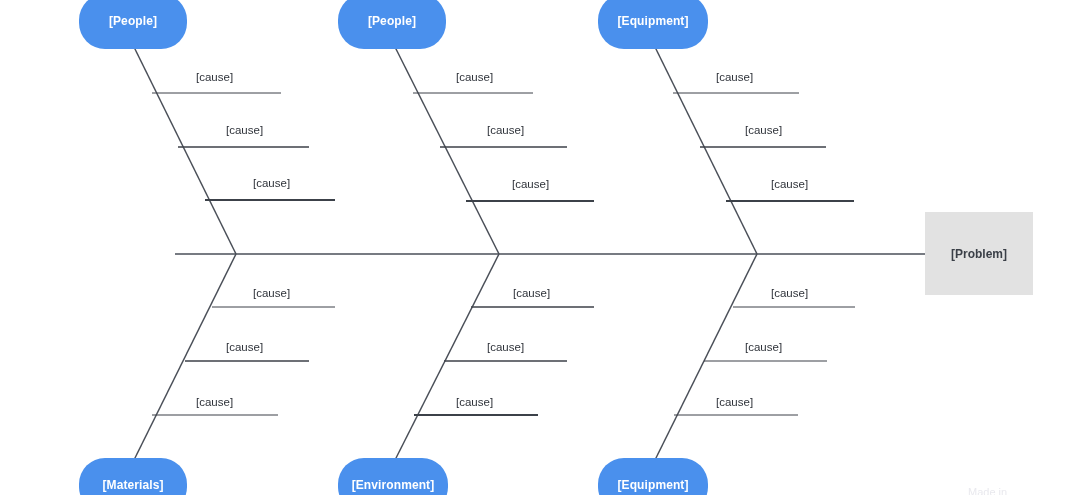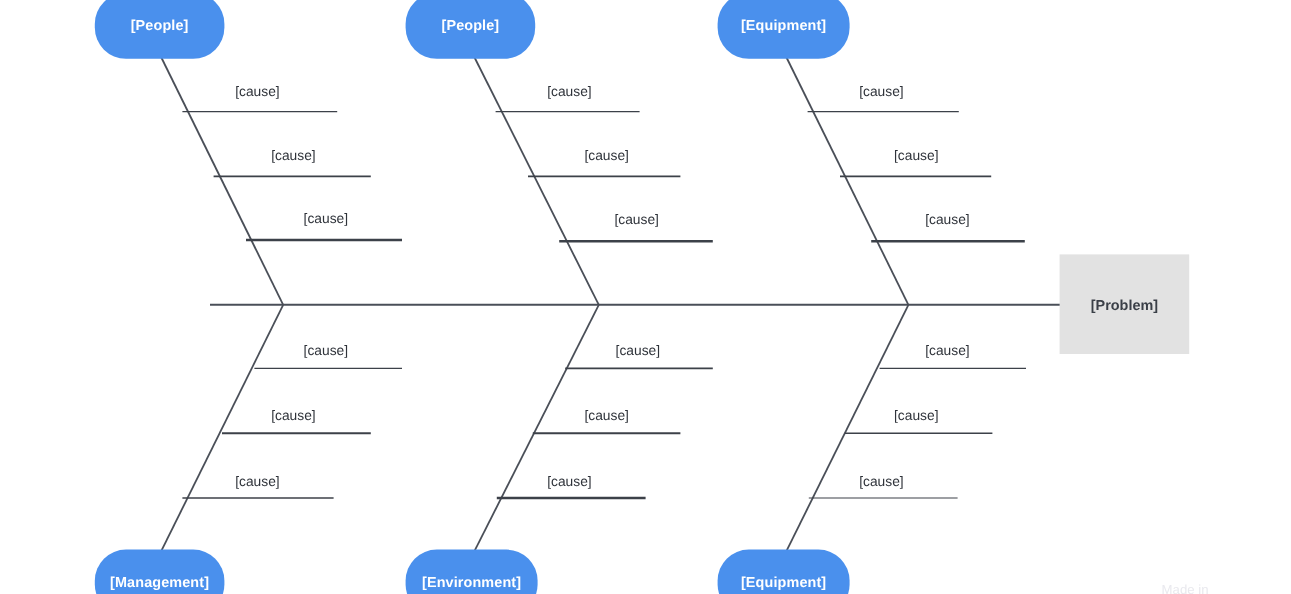--- a/index.html
+++ b/index.html
@@ -116,21 +116,21 @@
       <div class="category-bubble" style="left: 79px; top: -6px; width: 108px; height: 55px; background: rgb(74, 144, 237); color: rgb(255, 255, 255);">
         <span>[People]</span>
       </div>
       <div class="category-bubble" style="left: 338px; top: -6px; width: 108px; height: 55px; background: rgb(74, 144, 237); color: rgb(255, 255, 255);">
         <span>[People]</span>
       </div>
       <div class="category-bubble" style="left: 598px; top: -6px; width: 110px; height: 55px; background: rgb(74, 144, 237); color: rgb(255, 255, 255);">
         <span>[Equipment]</span>
       </div>
       <div class="category-bubble" style="left: 79px; top: 458px; width: 108px; height: 55px; background: rgb(74, 144, 237); color: rgb(255, 255, 255);">
-        <span>[Management]</span>
+        <span>[Materials]</span>
       </div>
       <div class="category-bubble" style="left: 338px; top: 458px; width: 110px; height: 55px; background: rgb(74, 144, 237); color: rgb(255, 255, 255);">
         <span>[Environment]</span>
       </div>
       <div class="category-bubble" style="left: 598px; top: 458px; width: 110px; height: 55px; background: rgb(74, 144, 237); color: rgb(255, 255, 255);">
         <span>[Equipment]</span>
       </div>
     </div>
   <div id="causes-layer">
       <div class="cause-label" style="left: 196px; top: 72px; color: rgb(47, 51, 58);">[cause]</div>
@@ -146,19 +146,19 @@
       <div class="cause-label" style="left: 226px; top: 342px; color: rgb(47, 51, 58);">[cause]</div>
       <div class="cause-label" style="left: 196px; top: 397px; color: rgb(47, 51, 58);">[cause]</div>
       <div class="cause-label" style="left: 513px; top: 288px; color: rgb(47, 51, 58);">[cause]</div>
       <div class="cause-label" style="left: 487px; top: 342px; color: rgb(47, 51, 58);">[cause]</div>
       <div class="cause-label" style="left: 456px; top: 397px; color: rgb(47, 51, 58);">[cause]</div>
       <div class="cause-label" style="left: 771px; top: 288px; color: rgb(47, 51, 58);">[cause]</div>
       <div class="cause-label" style="left: 745px; top: 342px; color: rgb(47, 51, 58);">[cause]</div>
       <div class="cause-label" style="left: 716px; top: 397px; color: rgb(47, 51, 58);">[cause]</div>
     </div>
 
-  <div class="problem-box" id="problem-box" style="left: 883px; top: 212px; width: 108px; height: 83px; background: rgb(226, 226, 226); color: rgb(58, 63, 71);">
+  <div class="problem-box" id="problem-box" style="left: 925px; top: 212px; width: 108px; height: 83px; background: rgb(226, 226, 226); color: rgb(58, 63, 71);">
     <span>[Problem]</span>
   </div>
 
   <div class="watermark" id="watermark" style="left: 968px; top: 486px;">Made in</div>
 
 </div>
 
 </body></html>

